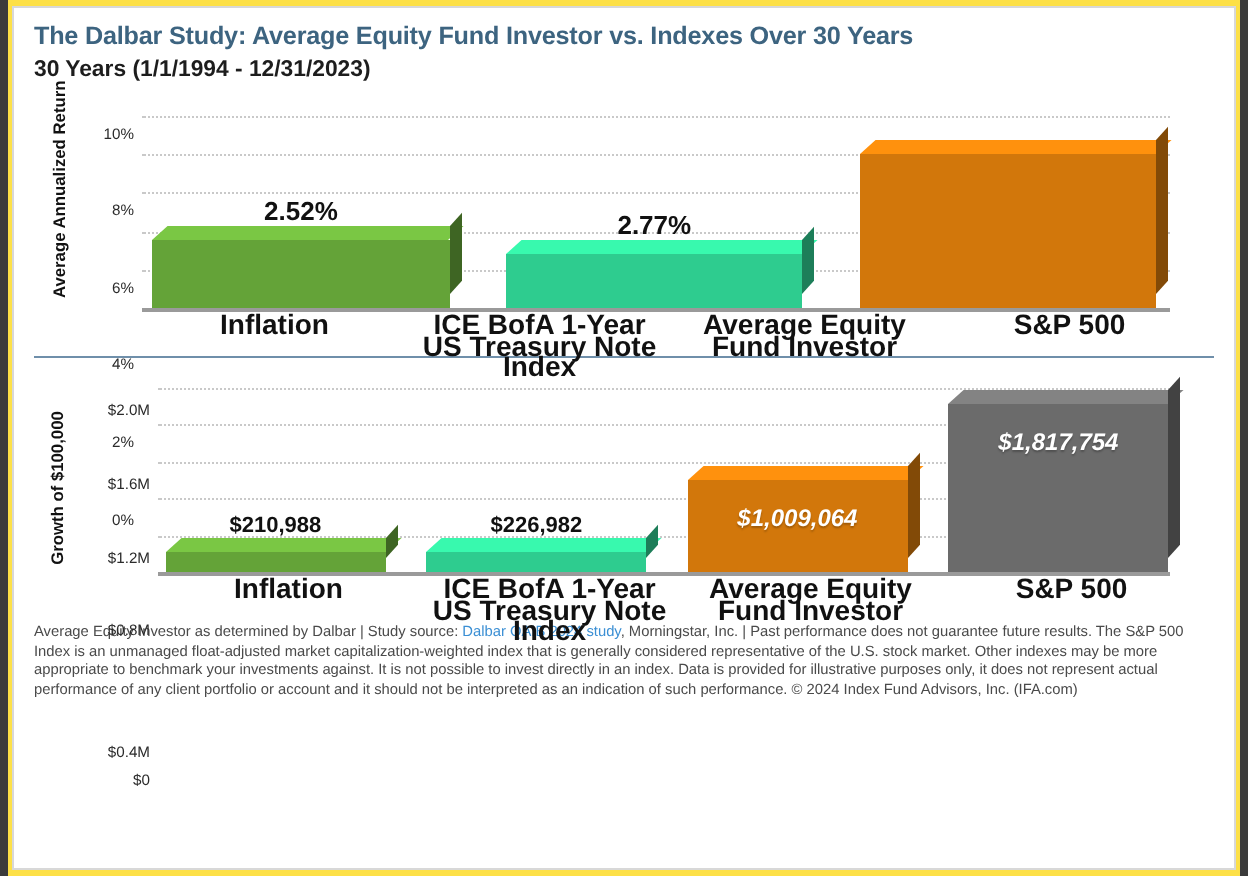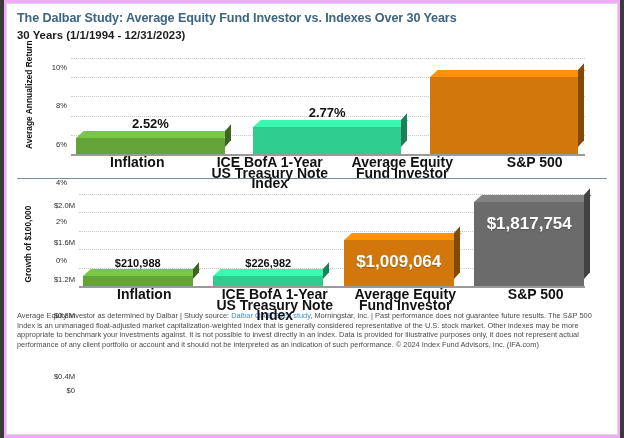--- a/index.html
+++ b/index.html
@@ -5,21 +5,21 @@
   * { box-sizing: border-box; margin: 0; padding: 0; }
   html, body {
     width: 624px; height: 438px;
     background: #ffffff;
     font-family: "Liberation Sans", sans-serif;
     overflow: hidden;
   }
   #page {
     position: relative;
     width: 624px; height: 438px;
-    background: #f0abfc;
+    background: #fde047;
   }
   
   .edge-strip {
     position: absolute; top: 0; bottom: 0;
     width: 4px; background: #3b3b3b;
   }
   .edge-left  { left: 0; }
   .edge-right { right: 0; }
 
   .card {
@@ -159,21 +159,21 @@
     left: -12px; right: -12px;
     bottom: 100%;
     margin-bottom: 7px;
     text-align: center;
     color: #111111;
     font-size: 13px;
     font-weight: bold;
     z-index: 5;
     white-space: nowrap;
   }
-  .bar-label-in.big { font-size: 17px; top: 12px; }
+  .bar-label-in.big { font-size: 12px; top: 12px; font-style: italic; }
   .bar-label-above.big { font-size: 11px; }
 
   .catrow {
     position: absolute;
     left: 0; right: 0;
     display: flex;
   }
   .catrow-1 { top: 100%; margin-top: 3px; }
   .catrow-2 { top: 100%; margin-top: 3px; }
   .cat {
@@ -238,21 +238,21 @@
             </div>
             <div class="gridline" style="top: 27.2px;">
               <div class="ytick" style="top: 27.2px;">8%</div>
             </div>
             <div class="gridline" style="top: 8px;">
               <div class="ytick" style="top: 8px;">10%</div>
             </div>
           </div>
         <div class="bars" id="bars-1" style="height: 104px; top: 0px;">
             <div class="barslot">
-              <div class="bar3d" style="height: 16px;">
+              <div class="bar3d" style="height: 34px;">
                 <div class="bar-top" style="background: rgb(122, 199, 68);"></div>
                 <div class="bar-side" style="background: rgb(62, 101, 35);"></div>
                 <div class="bar-front" style="background: rgb(100, 163, 56);"></div>
                 <div class="bar-label-above">2.52%</div>
               </div>
             </div>
             <div class="barslot">
               <div class="bar3d" style="height: 26.592px;">
                 <div class="bar-top" style="background: rgb(56, 249, 174);"></div>
                 <div class="bar-side" style="background: rgb(29, 126, 89);"></div>

